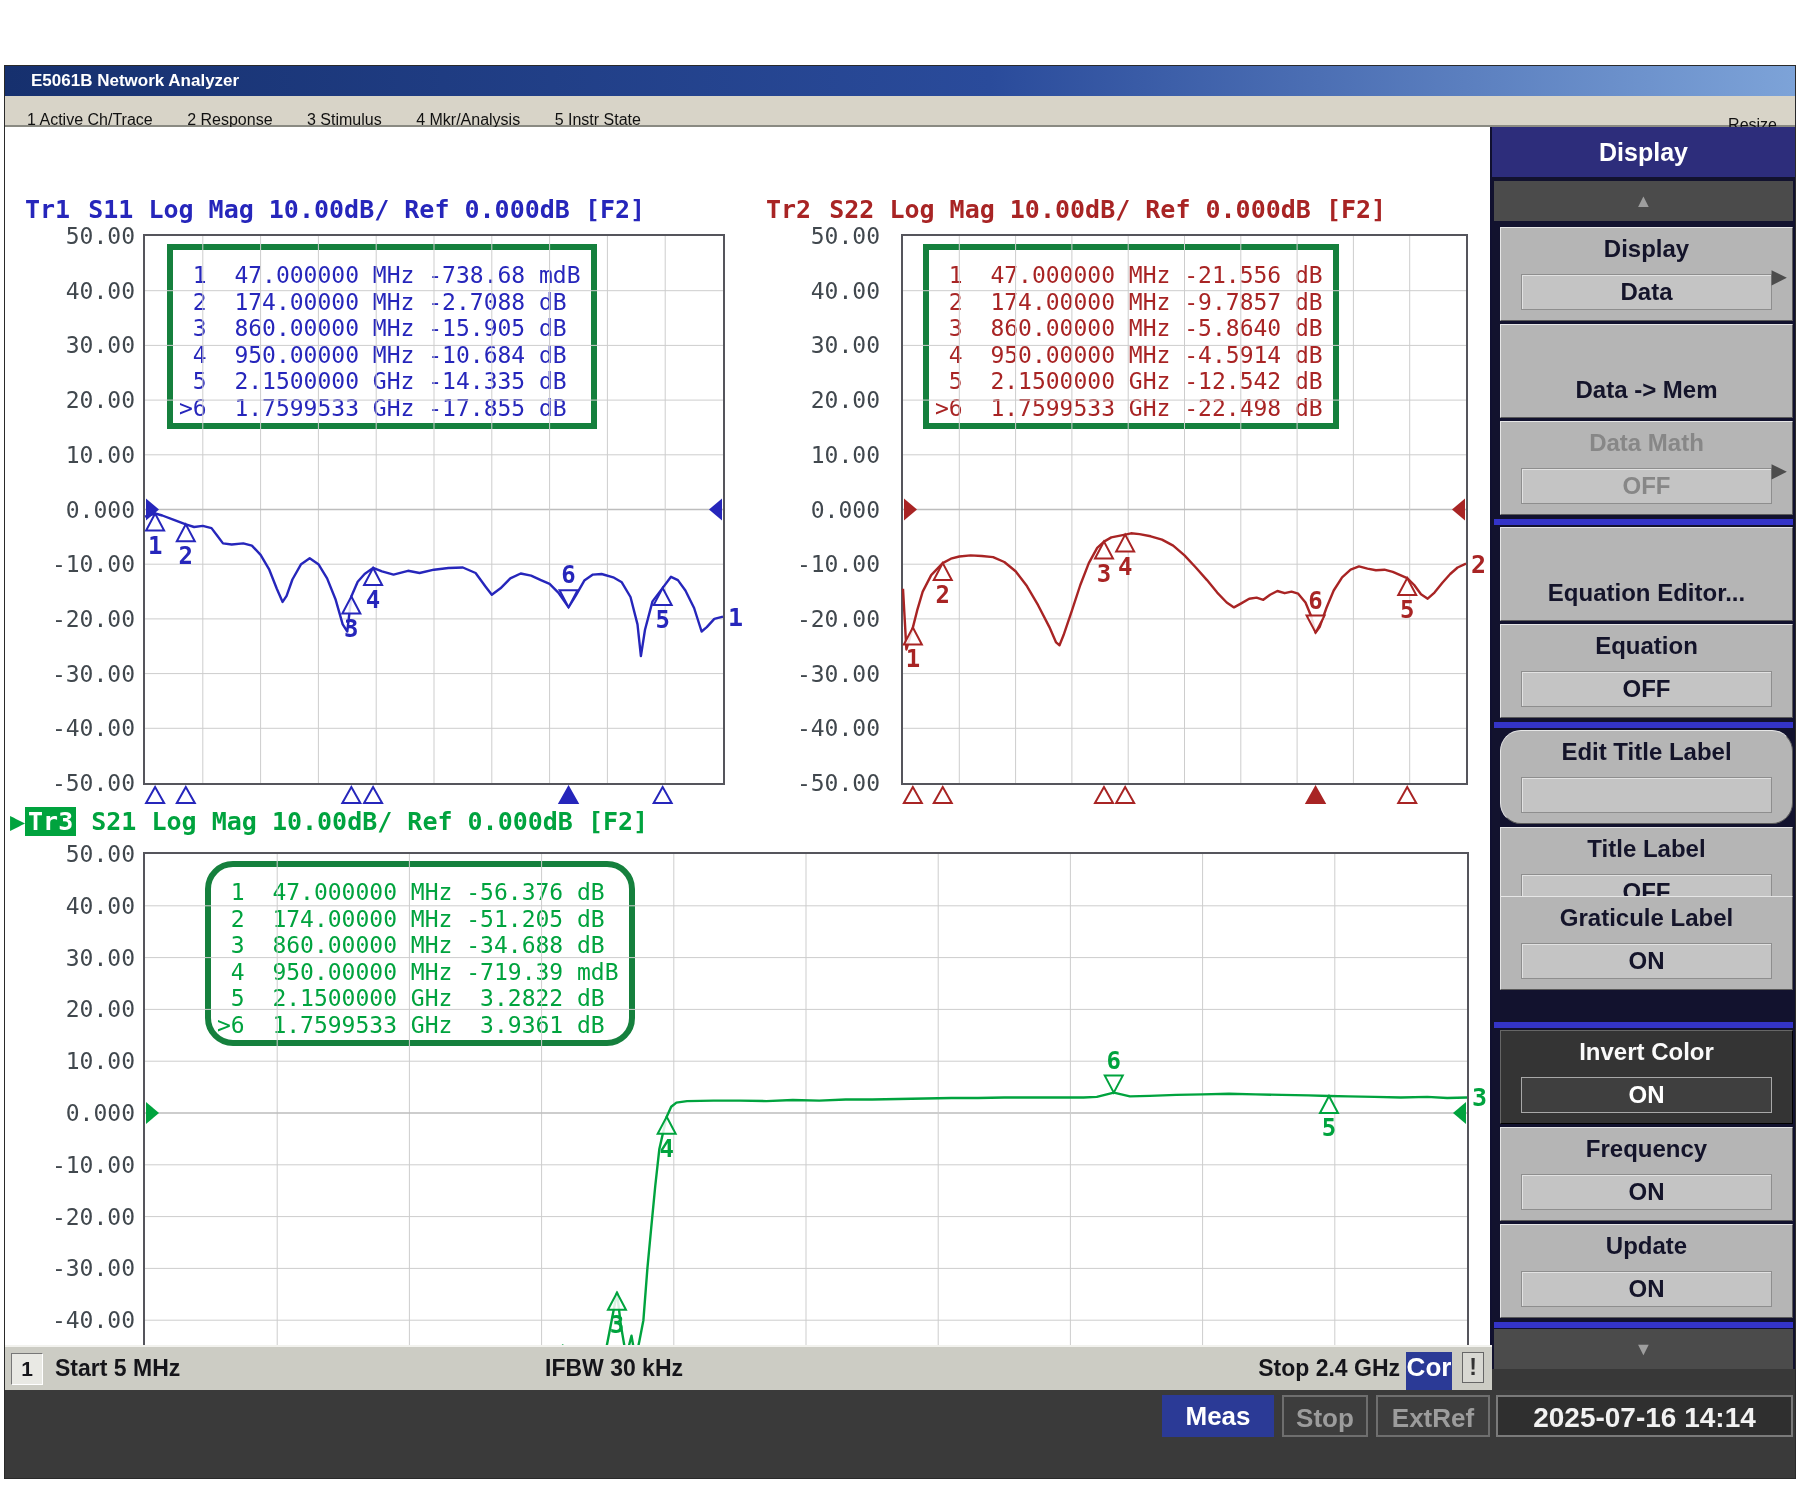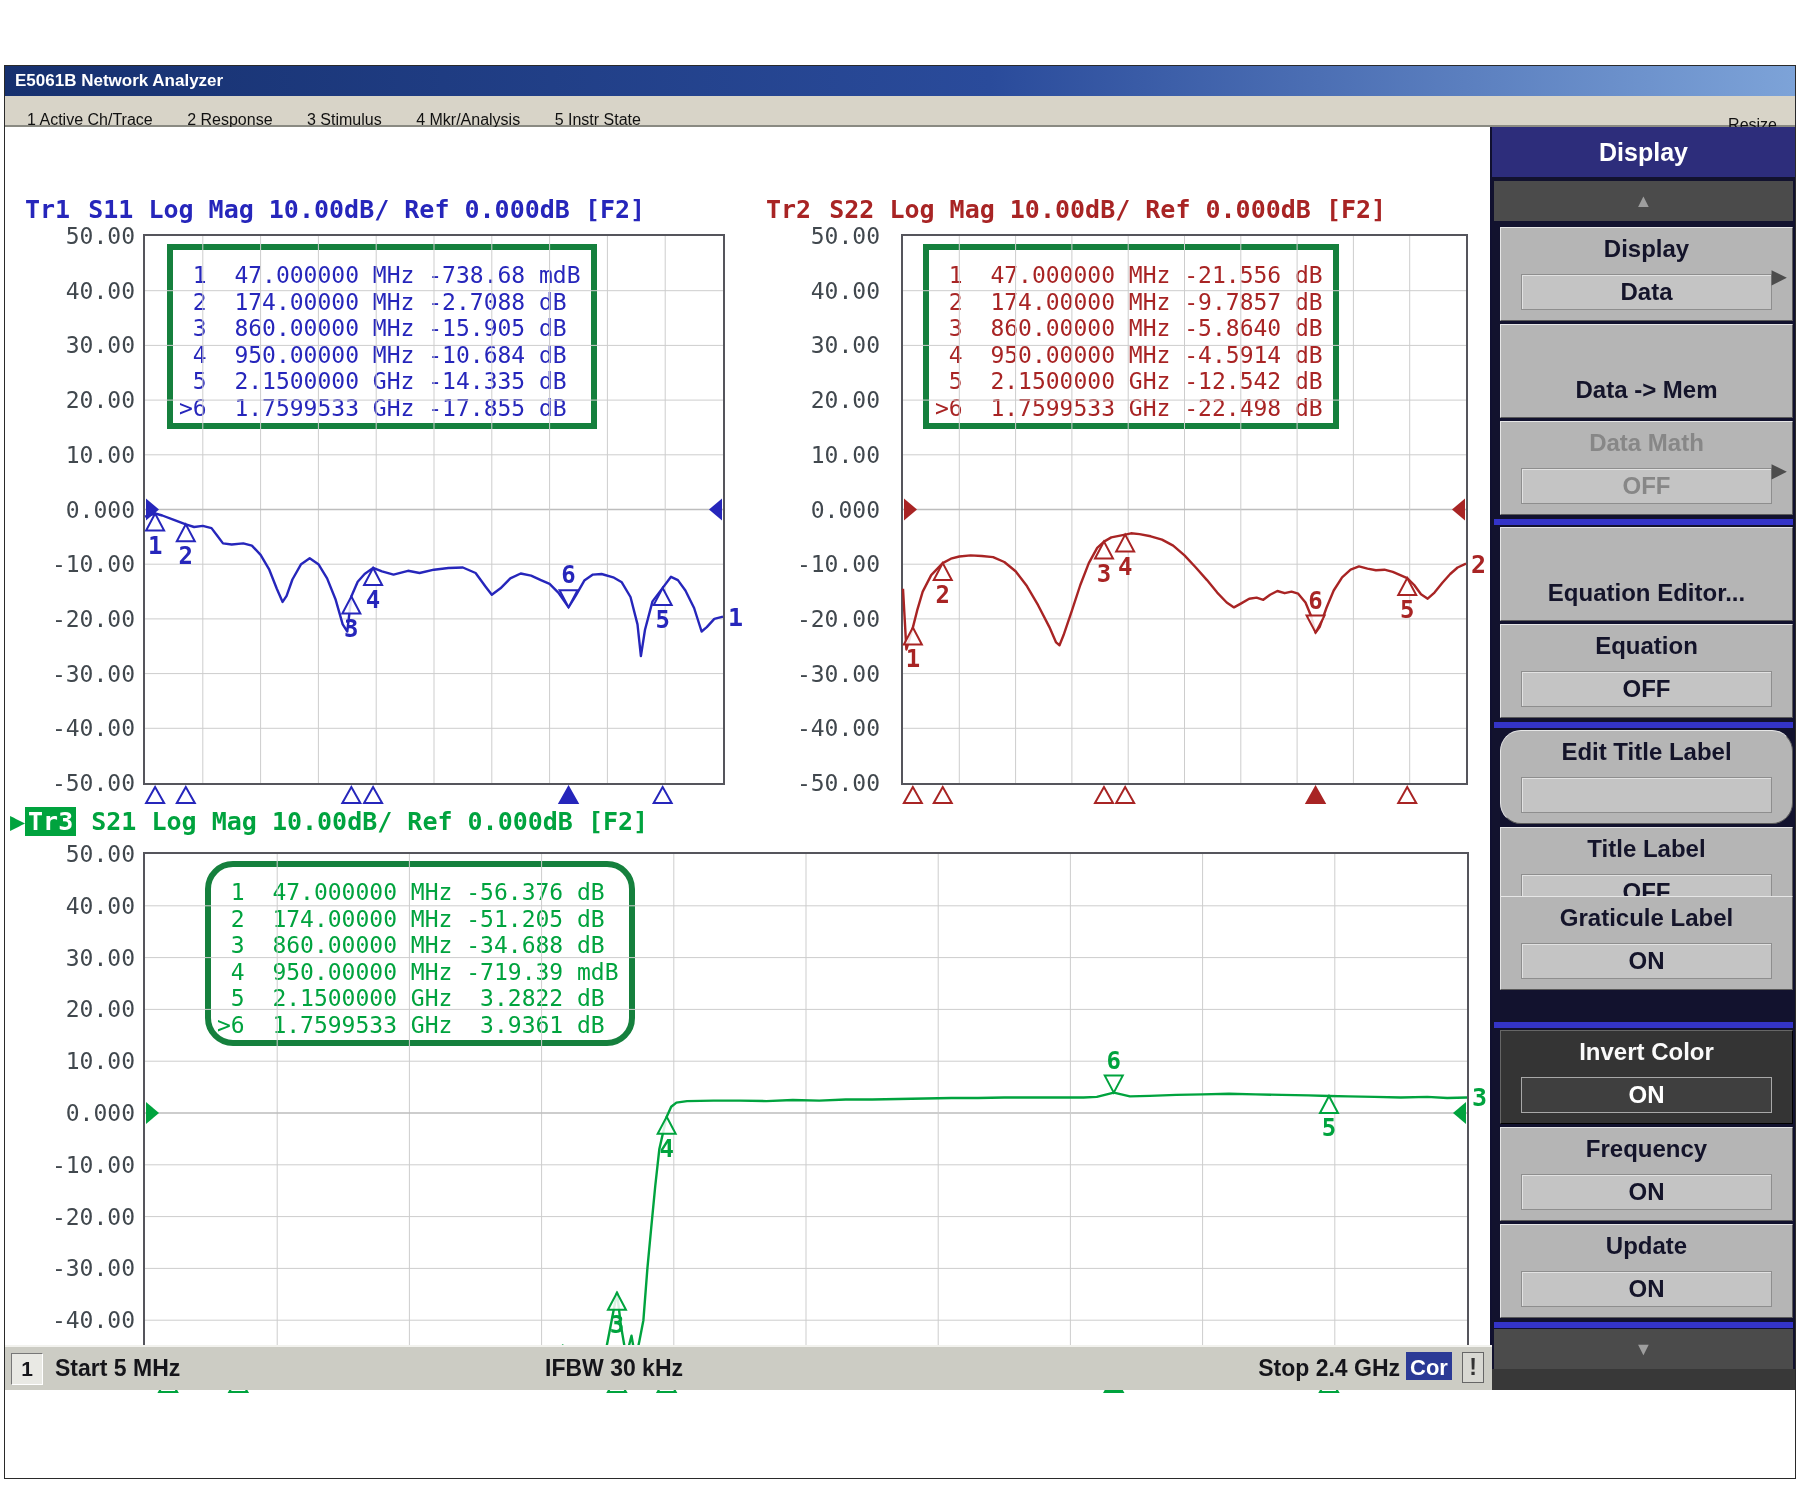--- a/index.html
+++ b/index.html
@@ -1,21 +1,21 @@
 <!DOCTYPE html>
 <html><head>
 <meta charset="utf-8">
 <style>
   html,body{margin:0;padding:0;background:#ffffff;width:1800px;height:1500px;overflow:hidden;
     font-family:"Liberation Sans",sans-serif;}
   #app{position:absolute;left:5px;top:66px;width:1790px;height:1412px;outline:1px solid #2a2a2a;background:#fff;}
   
   .titlebar{position:absolute;left:0;top:0;width:1790px;height:30px;
     background:linear-gradient(to right,#16306e 0%,#2a4b9b 55%,#7da3d8 100%);
-    color:#fff;font-weight:bold;font-size:17px;line-height:30px;padding-left:10px;box-sizing:border-box;}
+    color:#fff;font-weight:bold;font-size:17px;line-height:30px;padding-left:26px;box-sizing:border-box;}
   .menubar{position:absolute;left:0;top:30px;width:1790px;height:31px;background:#d8d4c8;
     border-bottom:2px solid #8a8a82;box-sizing:border-box;font-size:16px;color:#111;}
   .menubar .mitem{display:inline-block;margin:15px 0 0 14px;padding:0 8px;text-align:right;}
   .menubar .mresize{position:absolute;right:10px;top:5px;}
   
   .screen{position:absolute;left:0;top:61px;width:1487px;height:1218px;background:#ffffff;
     border-right:2px solid #101030;box-sizing:border-box;}
   .trheader{position:absolute;height:30px;font-family:"DejaVu Sans Mono",monospace;
     font-size:25px;font-weight:bold;white-space:pre;}
   .trbadge{padding:0 3px;}
@@ -26,22 +26,22 @@
   .mtable{position:absolute;border:6px solid #15803d;padding:12px 10px 2px 6px;
     font-family:"DejaVu Sans Mono",monospace;font-size:23px;font-weight:normal;line-height:26.5px;white-space:pre;}
   
   .statusbar{position:absolute;left:0;top:1279px;width:1487px;height:45px;background:#ccccc4;
     border-top:2px solid #f2f2ee;box-sizing:border-box;font-size:23px;font-weight:bold;color:#15151a;}
   .chanbox{position:absolute;left:6px;top:6px;width:30px;height:30px;background:#e9e9e4;
     border:1px solid #777;border-right-color:#fff;border-bottom-color:#fff;text-align:center;line-height:30px;font-size:21px;}
   .sb-start{position:absolute;left:50px;top:8px;}
   .sb-ifbw{position:absolute;left:540px;top:8px;width:200px;text-align:left;}
   .sb-stop{position:absolute;right:92px;top:8px;}
-  .sb-cor{position:absolute;right:40px;top:5px;width:46px;height:28px;background:#2b3a96;color:#fff;
-    text-align:center;line-height:31px;font-size:22px;}
+  .sb-cor{position:absolute;right:40px;top:5px;width:46px;height:39px;background:#2b3a96;color:#fff;
+    text-align:center;line-height:31px;font-size:26px;}
   .sb-warn{position:absolute;right:8px;top:5px;width:22px;height:31px;background:#d8d8d2;border:1px solid #666;
     box-sizing:border-box;text-align:center;line-height:29px;color:#333;}
   
   .bottombar{position:absolute;left:0;top:1324px;width:1790px;height:88px;background:#3a3a3a;}
   .bb-badge{position:absolute;top:5px;height:42px;line-height:42px;text-align:center;
     font-size:26px;font-weight:bold;box-sizing:border-box;}
   .bb-meas{left:1157px;width:112px;background:#2b3a96;color:#fff;}
   .bb-stop{left:1277px;width:86px;background:#3d3d3d;border:2px solid #6e6e6e;color:#9c9c9c;}
   .bb-extref{left:1371px;width:114px;background:#3d3d3d;border:2px solid #6e6e6e;color:#9c9c9c;}
   .bb-date{left:1491px;width:297px;background:#2f2f2f;border:2px solid #7a7a7a;color:#f2f2f2;font-size:28px;}
@@ -269,20 +269,26 @@
 
   <div class="statusbar">
     <div class="chanbox">1</div>
     <div class="sb-start">Start 5 MHz</div>
     <div class="sb-ifbw">IFBW 30 kHz</div>
     <div class="sb-stop">Stop 2.4 GHz</div>
     <div class="sb-cor">Cor</div>
     <div class="sb-warn">!</div>
   </div>
 
+  <div class="bottombar">
+    <div class="bb-badge bb-meas">Meas</div>
+    <div class="bb-badge bb-stop">Stop</div>
+    <div class="bb-badge bb-extref">ExtRef</div>
+    <div class="bb-badge bb-date">2025-07-16 14:14</div>
+  </div>
 
   <div class="sidebar">
     <div class="sb-title">Display</div>
     <div class="sb-scroll up">
       <span>▲</span>
     </div>
 
     <div class="skey" style="top:100px;">
       <div class="skey-label">Display</div>
       <div class="skey-value">Data</div>

